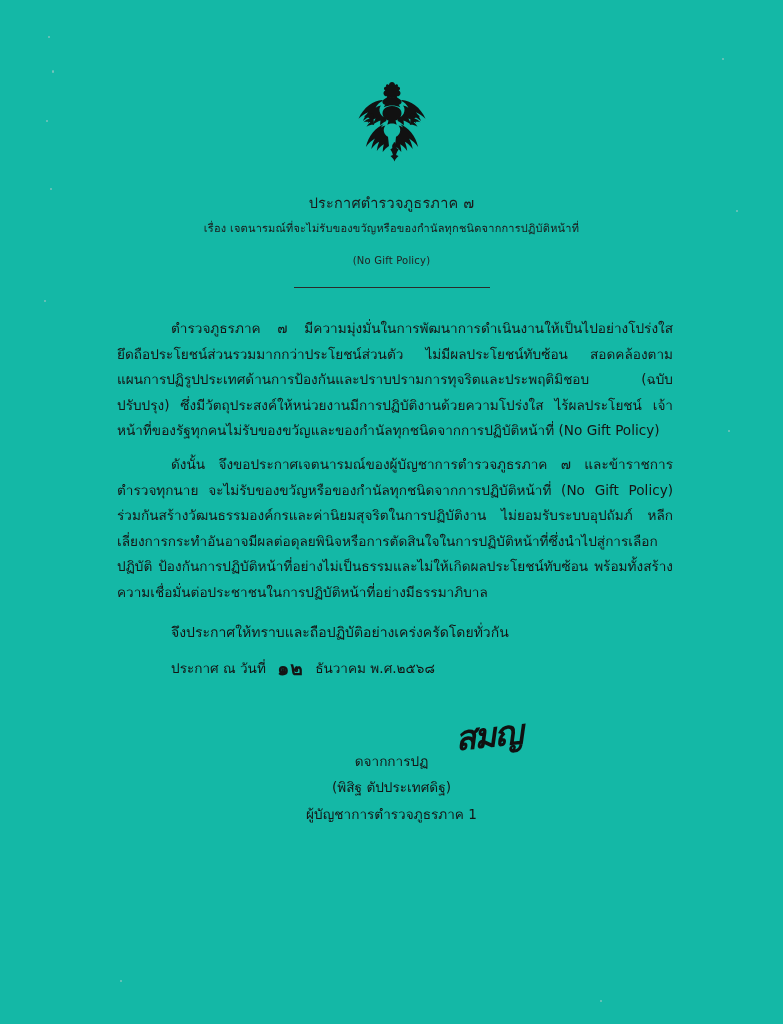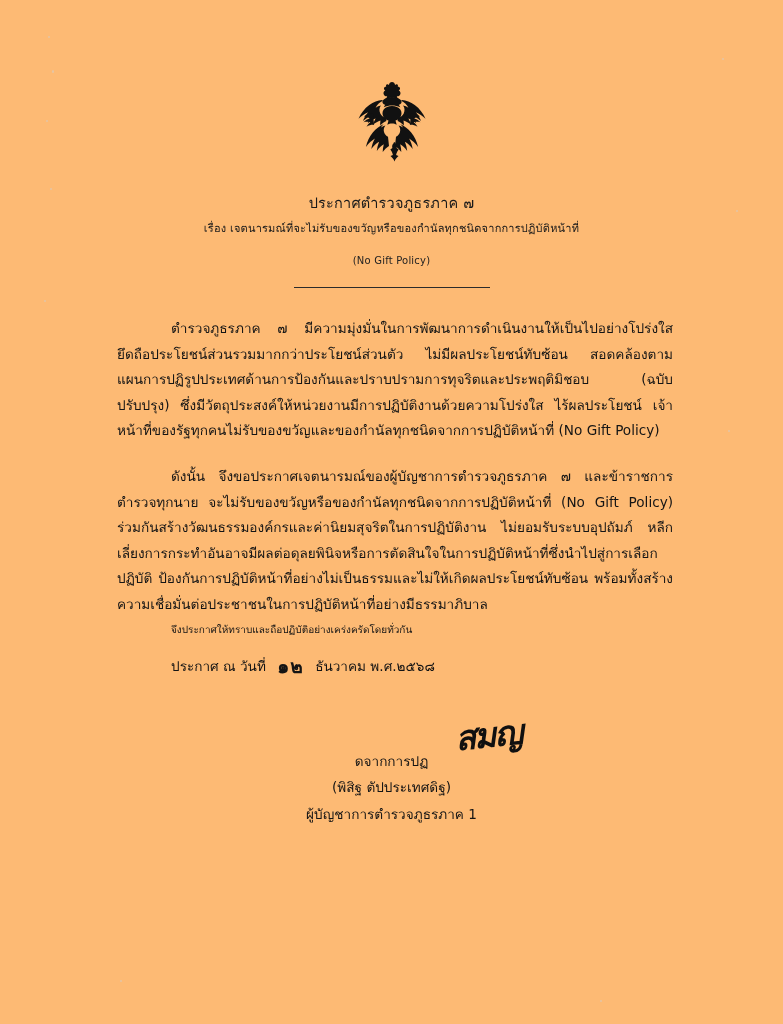--- a/index.html
+++ b/index.html
@@ -11,21 +11,21 @@
     width: 783px;
     height: 1024px;
     font-family: "DejaVu Sans", sans-serif;
     color: #141414;
     position: relative;
     overflow: hidden;
   }
   .page {
     position: absolute;
     inset: 0;
-    background: #fdba74;
+    background: #14b8a6;
   }
   
   .speckle {
     position: absolute;
     background: #cfcfcf;
     border-radius: 50%;
     opacity: .55;
   }
   .emblem-wrap {
     position: absolute;
@@ -77,32 +77,31 @@
   }
   p.para {
     margin: 0 0 0 0;
     font-size: 13.6px;
     line-height: 25.6px;
     text-align: justify;
     text-justify: inter-word;
     color: #151515;
   }
   p.para + p.para {
-    margin-top: 20px;
+    margin-top: 8px;
   }
   .indent::before {
     content: "";
     display: inline-block;
     width: 54px;
   }
   .closing {
-    margin-top: 0;
-    font-size: 10px;
+    margin-top: 14px;
+    font-size: 14px;
     line-height: 25.6px;
-    font-family: Liberation Mono, monospace;
   }
   .closing .indent2::before {
     content: "";
     display: inline-block;
     width: 54px;
   }
   .date-line {
     margin-top: 8px;
     font-size: 13.6px;
     line-height: 26px;

